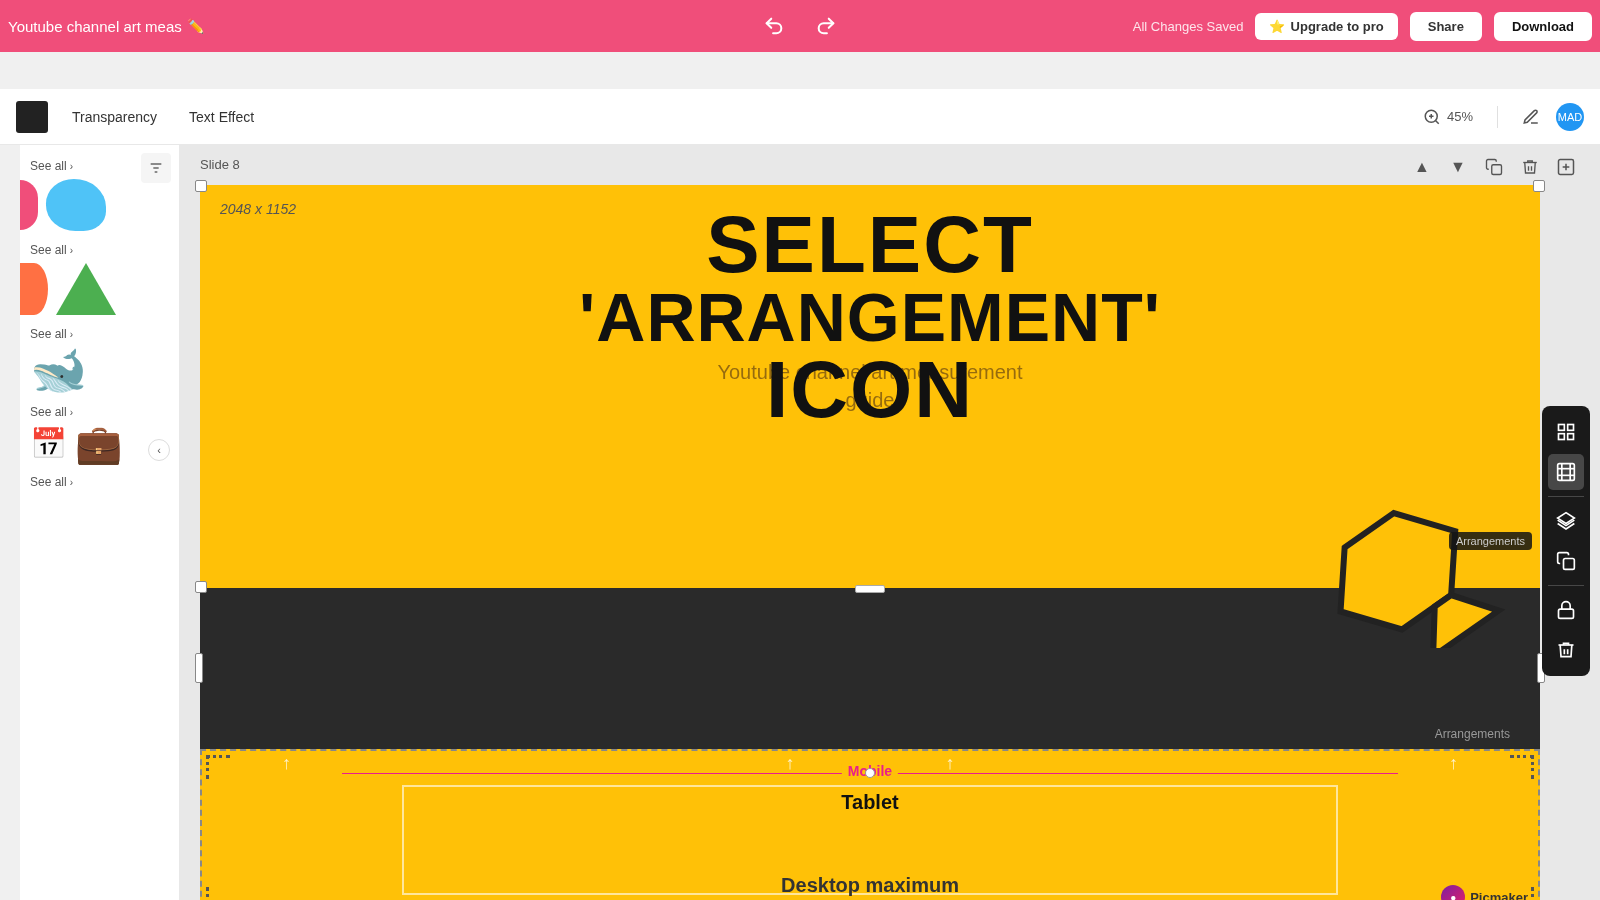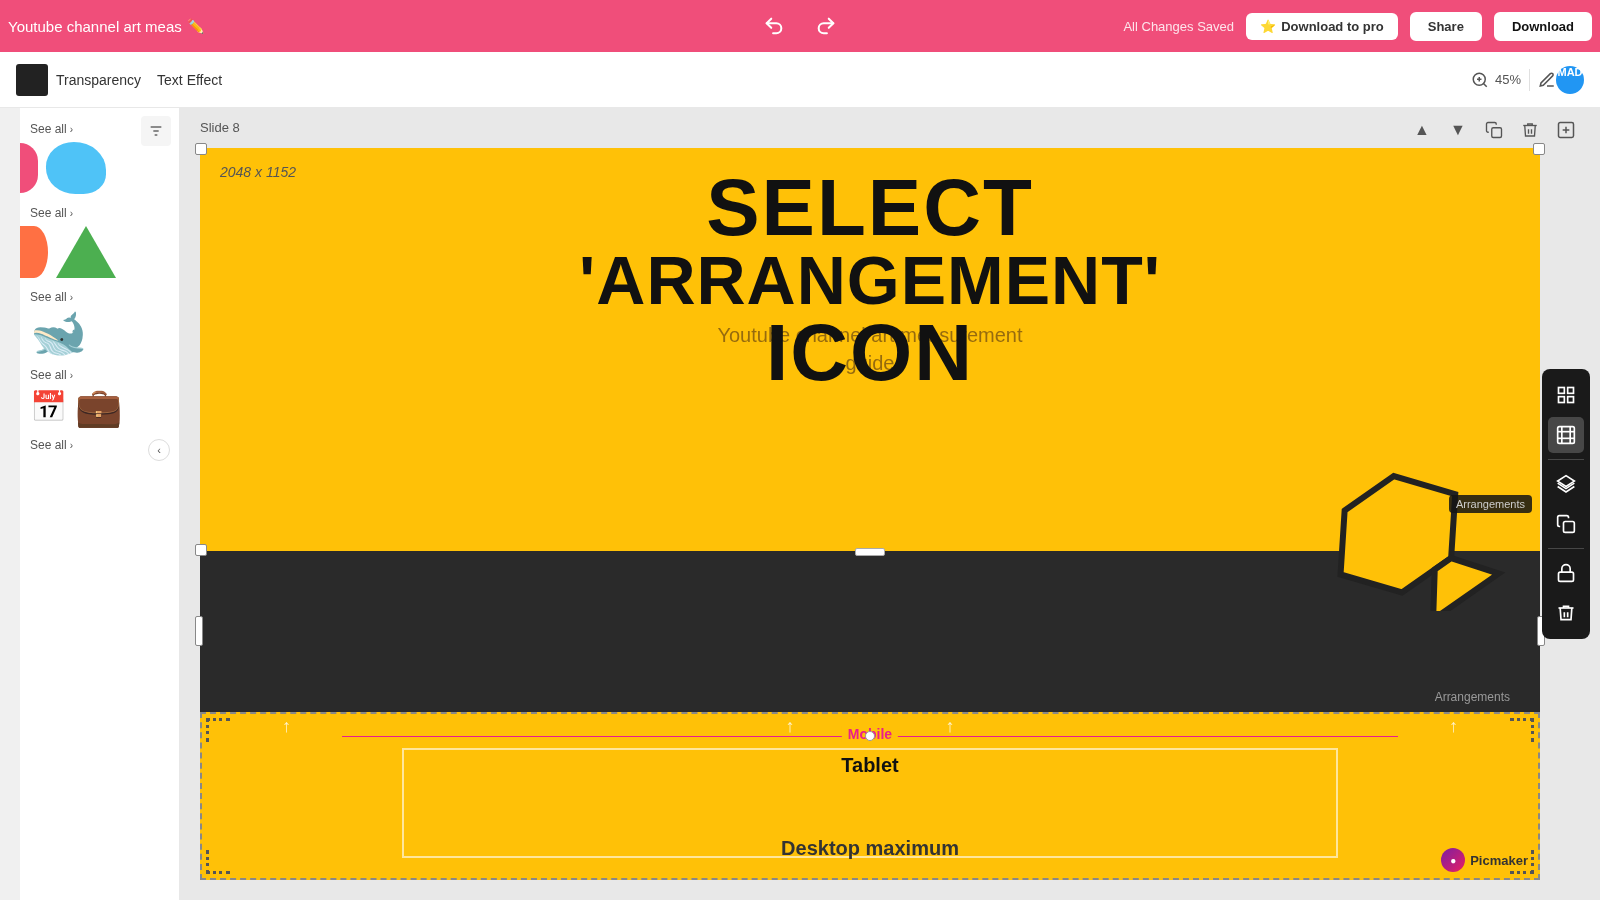--- a/index.html
+++ b/index.html
@@ -81,21 +81,23 @@
       color: #111;
     }
 
     
     .toolbar {
       background: white;
       height: 56px;
       display: flex;
       align-items: center;
       padding: 0 16px;
+      gap: 16px;
       border-bottom: 1px solid #e8e8e8;
+      margin-top: 37px;
     }
     .toolbar-color-box {
       width: 32px;
       height: 32px;
       background: #222;
       border-radius: 3px;
       cursor: pointer;
     }
     .toolbar-item {
       font-size: 14px;
@@ -111,25 +113,25 @@
       gap: 6px;
       font-size: 13px;
       color: #555;
     }
     .user-avatar {
       width: 28px;
       height: 28px;
       background: #2196F3;
       border-radius: 50%;
       display: flex;
-      align-items: flex-start;
+      align-items: center;
       justify-content: center;
       color: white;
       font-size: 11px;
-      font-weight: 700;
+      font-weight: 400;
     }
 
     
     .main-area {
       display: flex;
       height: calc(900px - 52px - 56px);
       margin-left: 20px;
     }
 
     
@@ -427,21 +429,21 @@
       <svg width="22" height="22" viewBox="0 0 24 24" fill="none" stroke="white" stroke-width="2.2" stroke-linecap="round" stroke-linejoin="round">
         <path d="M15 14l5-5-5-5"></path>
         <path d="M20 9H9.5a5.5 5.5 0 0 0 0 11H13"></path>
       </svg>
     </button>
   </div>
   <div class="nav-spacer"></div>
   <span class="nav-status">All Changes Saved</span>
   <button class="btn-upgrade">
     <span>⭐</span>
-    <span>Download to pro</span>
+    <span>Upgrade to pro</span>
   </button>
   <button class="btn-share">
     <span>Share</span>
   </button>
   <button class="btn-download">
     <span>Download</span>
   </button>
 </div>
 
 <div class="toolbar">

